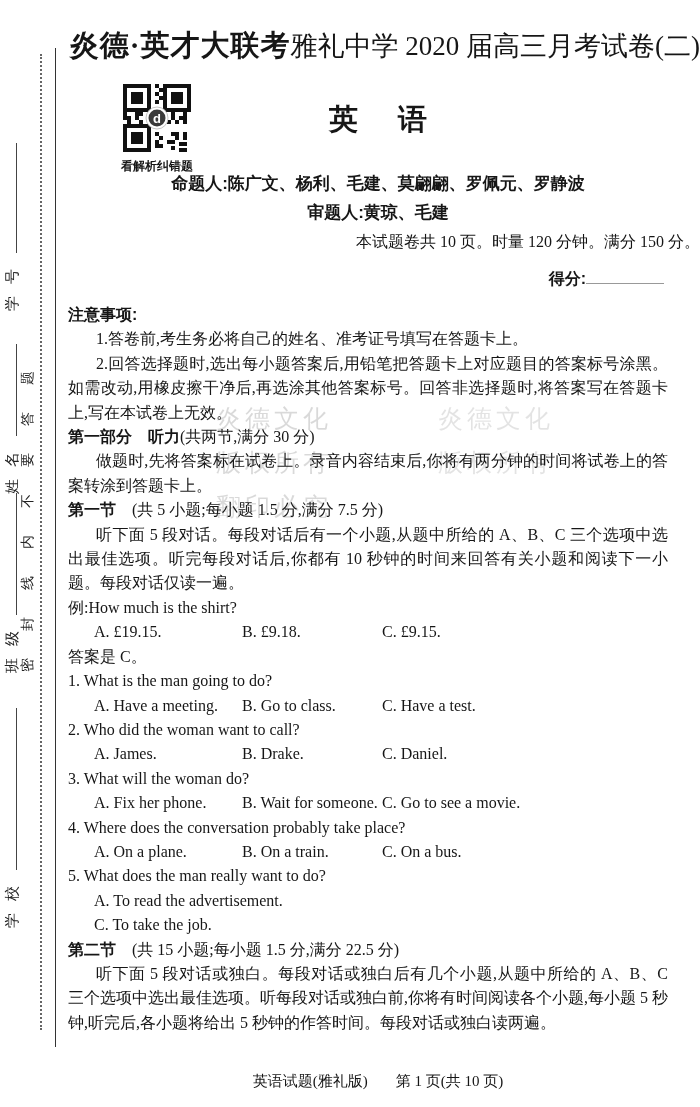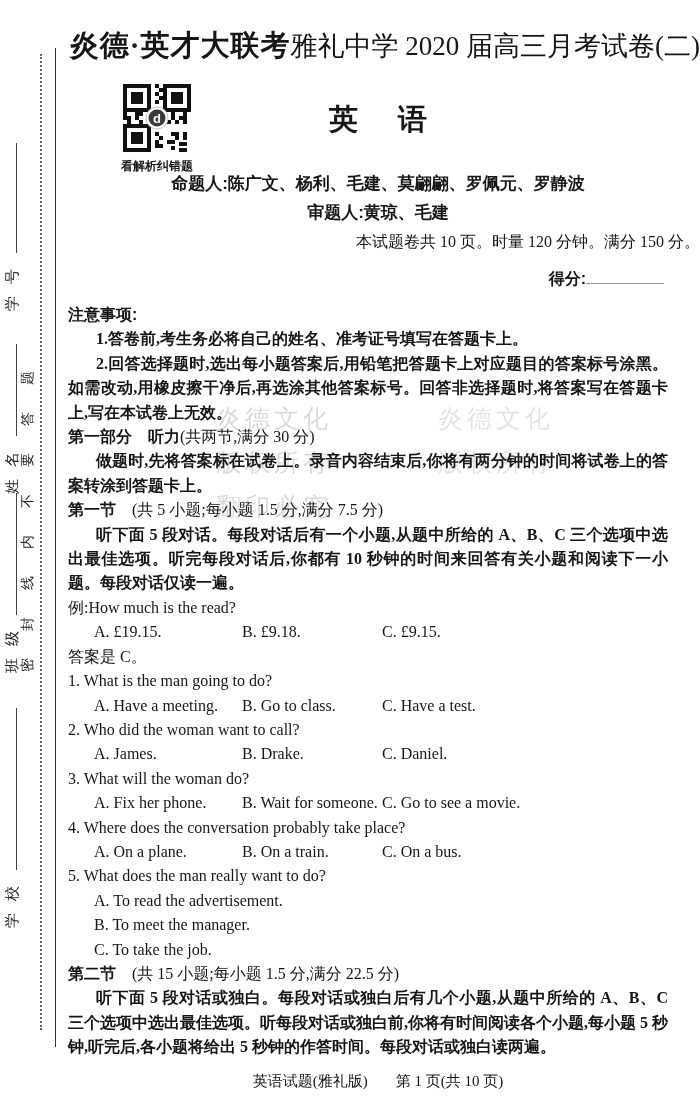--- a/index.html
+++ b/index.html
@@ -50,21 +50,21 @@
   .setters   { position:absolute; left:56px; right:0; top:172px; text-align:center; font-size:17px; z-index:2; }
   .reviewers { position:absolute; left:56px; right:0; top:201px; text-align:center; font-size:17px; z-index:2; }
   .paper-info{ position:absolute; left:56px; right:0; top:232px; text-align:right; font-size:16px; z-index:2; }
   .score { position:absolute; right:36px; top:269px; font-size:16px; z-index:2; }
   .score-line { display:inline-block; width:78px; height:15px; border-bottom:1.6px solid #999; }
 
   
   .body { position:absolute; left:68px; right:32px; top:303px; font-size:16px;
           line-height:24.4px; text-align:justify; z-index:1; }
   .body p { margin:0; }
-  .indent { text-indent:28px;font-weight:bold; }
+  .indent { text-indent:28px; }
   .h-line b { font-family:Liberation Serif, serif; font-weight:bold; }
   .opt-grid { display:grid; grid-template-columns:148px 140px 1fr; padding-left:26px; }
   .opt-stack { padding-left:26px; }
 
   
   .footer { position:absolute; left:56px; right:0; top:1072px; text-align:center;
             font-size:15px; z-index:2; }
   .footer span { margin:0 14px; }
 </style>
 </head>
@@ -178,21 +178,21 @@
     <p class="hei">注意事项:</p>
     <p class="indent">1.答卷前,考生务必将自己的姓名、准考证号填写在答题卡上。</p>
     <p class="indent">2.回答选择题时,选出每小题答案后,用铅笔把答题卡上对应题目的答案标号涂黑。如需改动,用橡皮擦干净后,再选涂其他答案标号。回答非选择题时,将答案写在答题卡上,写在本试卷上无效。</p>
 
     <p class="h-line"><b>第一部分　听力</b><span>(共两节,满分 30 分)</span></p>
     <p class="indent">做题时,先将答案标在试卷上。录音内容结束后,你将有两分钟的时间将试卷上的答案转涂到答题卡上。</p>
 
     <p class="h-line"><b>第一节</b>　<span>(共 5 小题;每小题 1.5 分,满分 7.5 分)</span></p>
     <p class="indent">听下面 5 段对话。每段对话后有一个小题,从题中所给的 A、B、C 三个选项中选出最佳选项。听完每段对话后,你都有 10 秒钟的时间来回答有关小题和阅读下一小题。每段对话仅读一遍。</p>
 
-    <p>例:How much is the read?</p>
+    <p>例:How much is the shirt?</p>
     <div class="opt-grid">
       <span>A.  £19.15.</span>
       <span>B.  £9.18.</span>
       <span>C.  £9.15.</span>
     </div>
     <p>答案是 C。</p>
 
     <p>1.  What is the man going to do?</p>
     <div class="opt-grid">
       <span>A.  Have a meeting.</span>
@@ -217,21 +217,20 @@
     <p>4.  Where does the conversation probably take place?</p>
     <div class="opt-grid">
       <span>A.  On a plane.</span>
       <span>B.  On a train.</span>
       <span>C.  On a bus.</span>
     </div>
 
     <p>5.  What does the man really want to do?</p>
     <div class="opt-stack">
       <p>A.  To read the advertisement.</p>
-      <p>B.  To meet the manager.</p>
       <p>C.  To take the job.</p>
     </div>
 
     <p class="h-line"><b>第二节</b>　<span>(共 15 小题;每小题 1.5 分,满分 22.5 分)</span></p>
     <p class="indent">听下面 5 段对话或独白。每段对话或独白后有几个小题,从题中所给的 A、B、C 三个选项中选出最佳选项。听每段对话或独白前,你将有时间阅读各个小题,每小题 5 秒钟,听完后,各小题将给出 5 秒钟的作答时间。每段对话或独白读两遍。</p>
 
   </div>
 
   <div class="footer">
     <span>英语试题(雅礼版)</span><span>第 1 页(共 10 页)</span>

